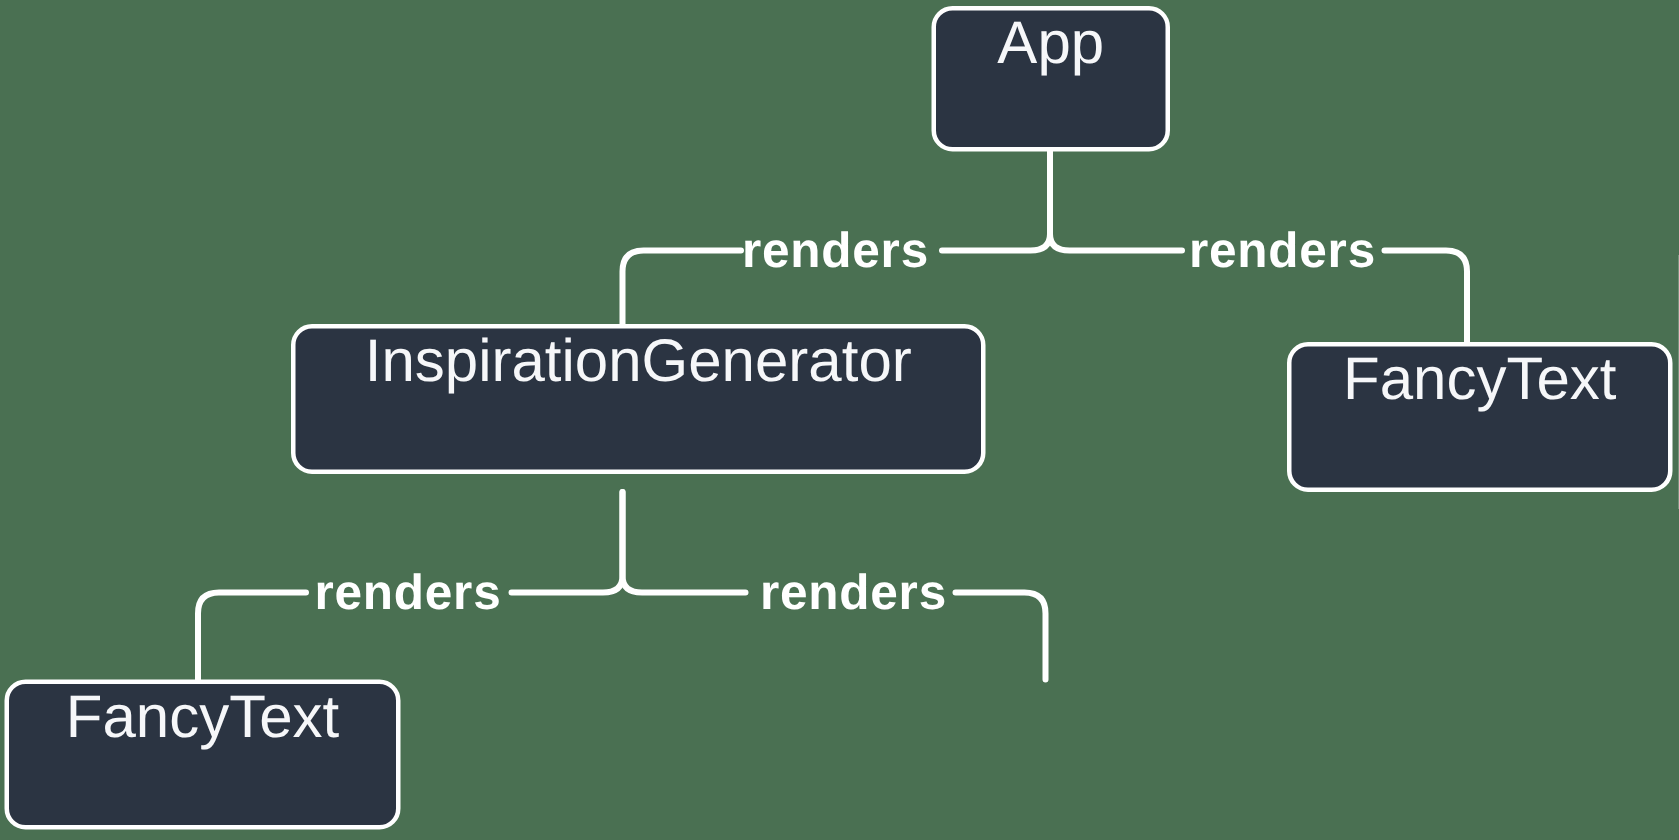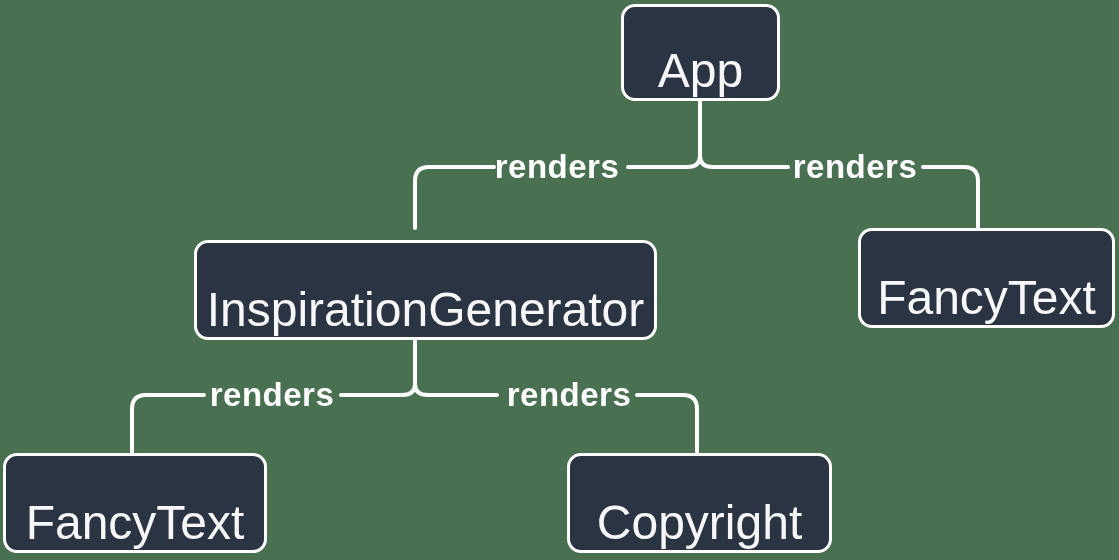--- a/index.html
+++ b/index.html
@@ -28,29 +28,29 @@
     stroke-linejoin: round;
   }
   .node {
     position: absolute;
     z-index: 2;
     box-sizing: border-box;
     background: var(--color-node_fill, #2B3442);
     border: 3px solid var(--color-node_border, #FFFFFF);
     border-radius: 14px;
     display: flex;
-    align-items: flex-end;
+    align-items: flex-start;
     justify-content: center;
     color: var(--color-node_text, #F6F7F9);
-    font-size: 48px;
+    font-size: 40px;
     font-weight: 400;
     white-space: nowrap;
   }
   .node-app            { left: 621px; top:   4px; width: 159px; height:  97px; }
-  .node-inspiration    { left: 194px; top: 240px; width: 463px; height: 100px; }
+  .node-inspiration    { left: 194px; top: 216px; width: 463px; height: 100px; }
   .node-fancytext-top  { left: 858px; top: 228px; width: 257px; height: 100px; }
   .node-fancytext-left { left:   3px; top: 453px; width: 264px; height: 100px; }
   .node-copyright      { left: 567px; top: 453px; width: 265px; height: 100px; }
 
   .edge-label {
     position: absolute;
     z-index: 2;
     transform: translate(-50%, -50%);
     color: var(--color-edge_label_text, #FFFFFF);
     font-size: 33px;
@@ -92,22 +92,19 @@
   </div>
 
   <div class="node node-fancytext-top">
     <span>FancyText</span>
   </div>
 
   <div class="node node-fancytext-left">
     <span>FancyText</span>
   </div>
 
-  <div class="node node-copyright">
-    <span>Copyright</span>
-  </div>
 
   <div class="edge-label edge-label-1">renders</div>
   <div class="edge-label edge-label-2">renders</div>
   <div class="edge-label edge-label-3">renders</div>
   <div class="edge-label edge-label-4">renders</div>
 
 </div>
 
 </body></html>

